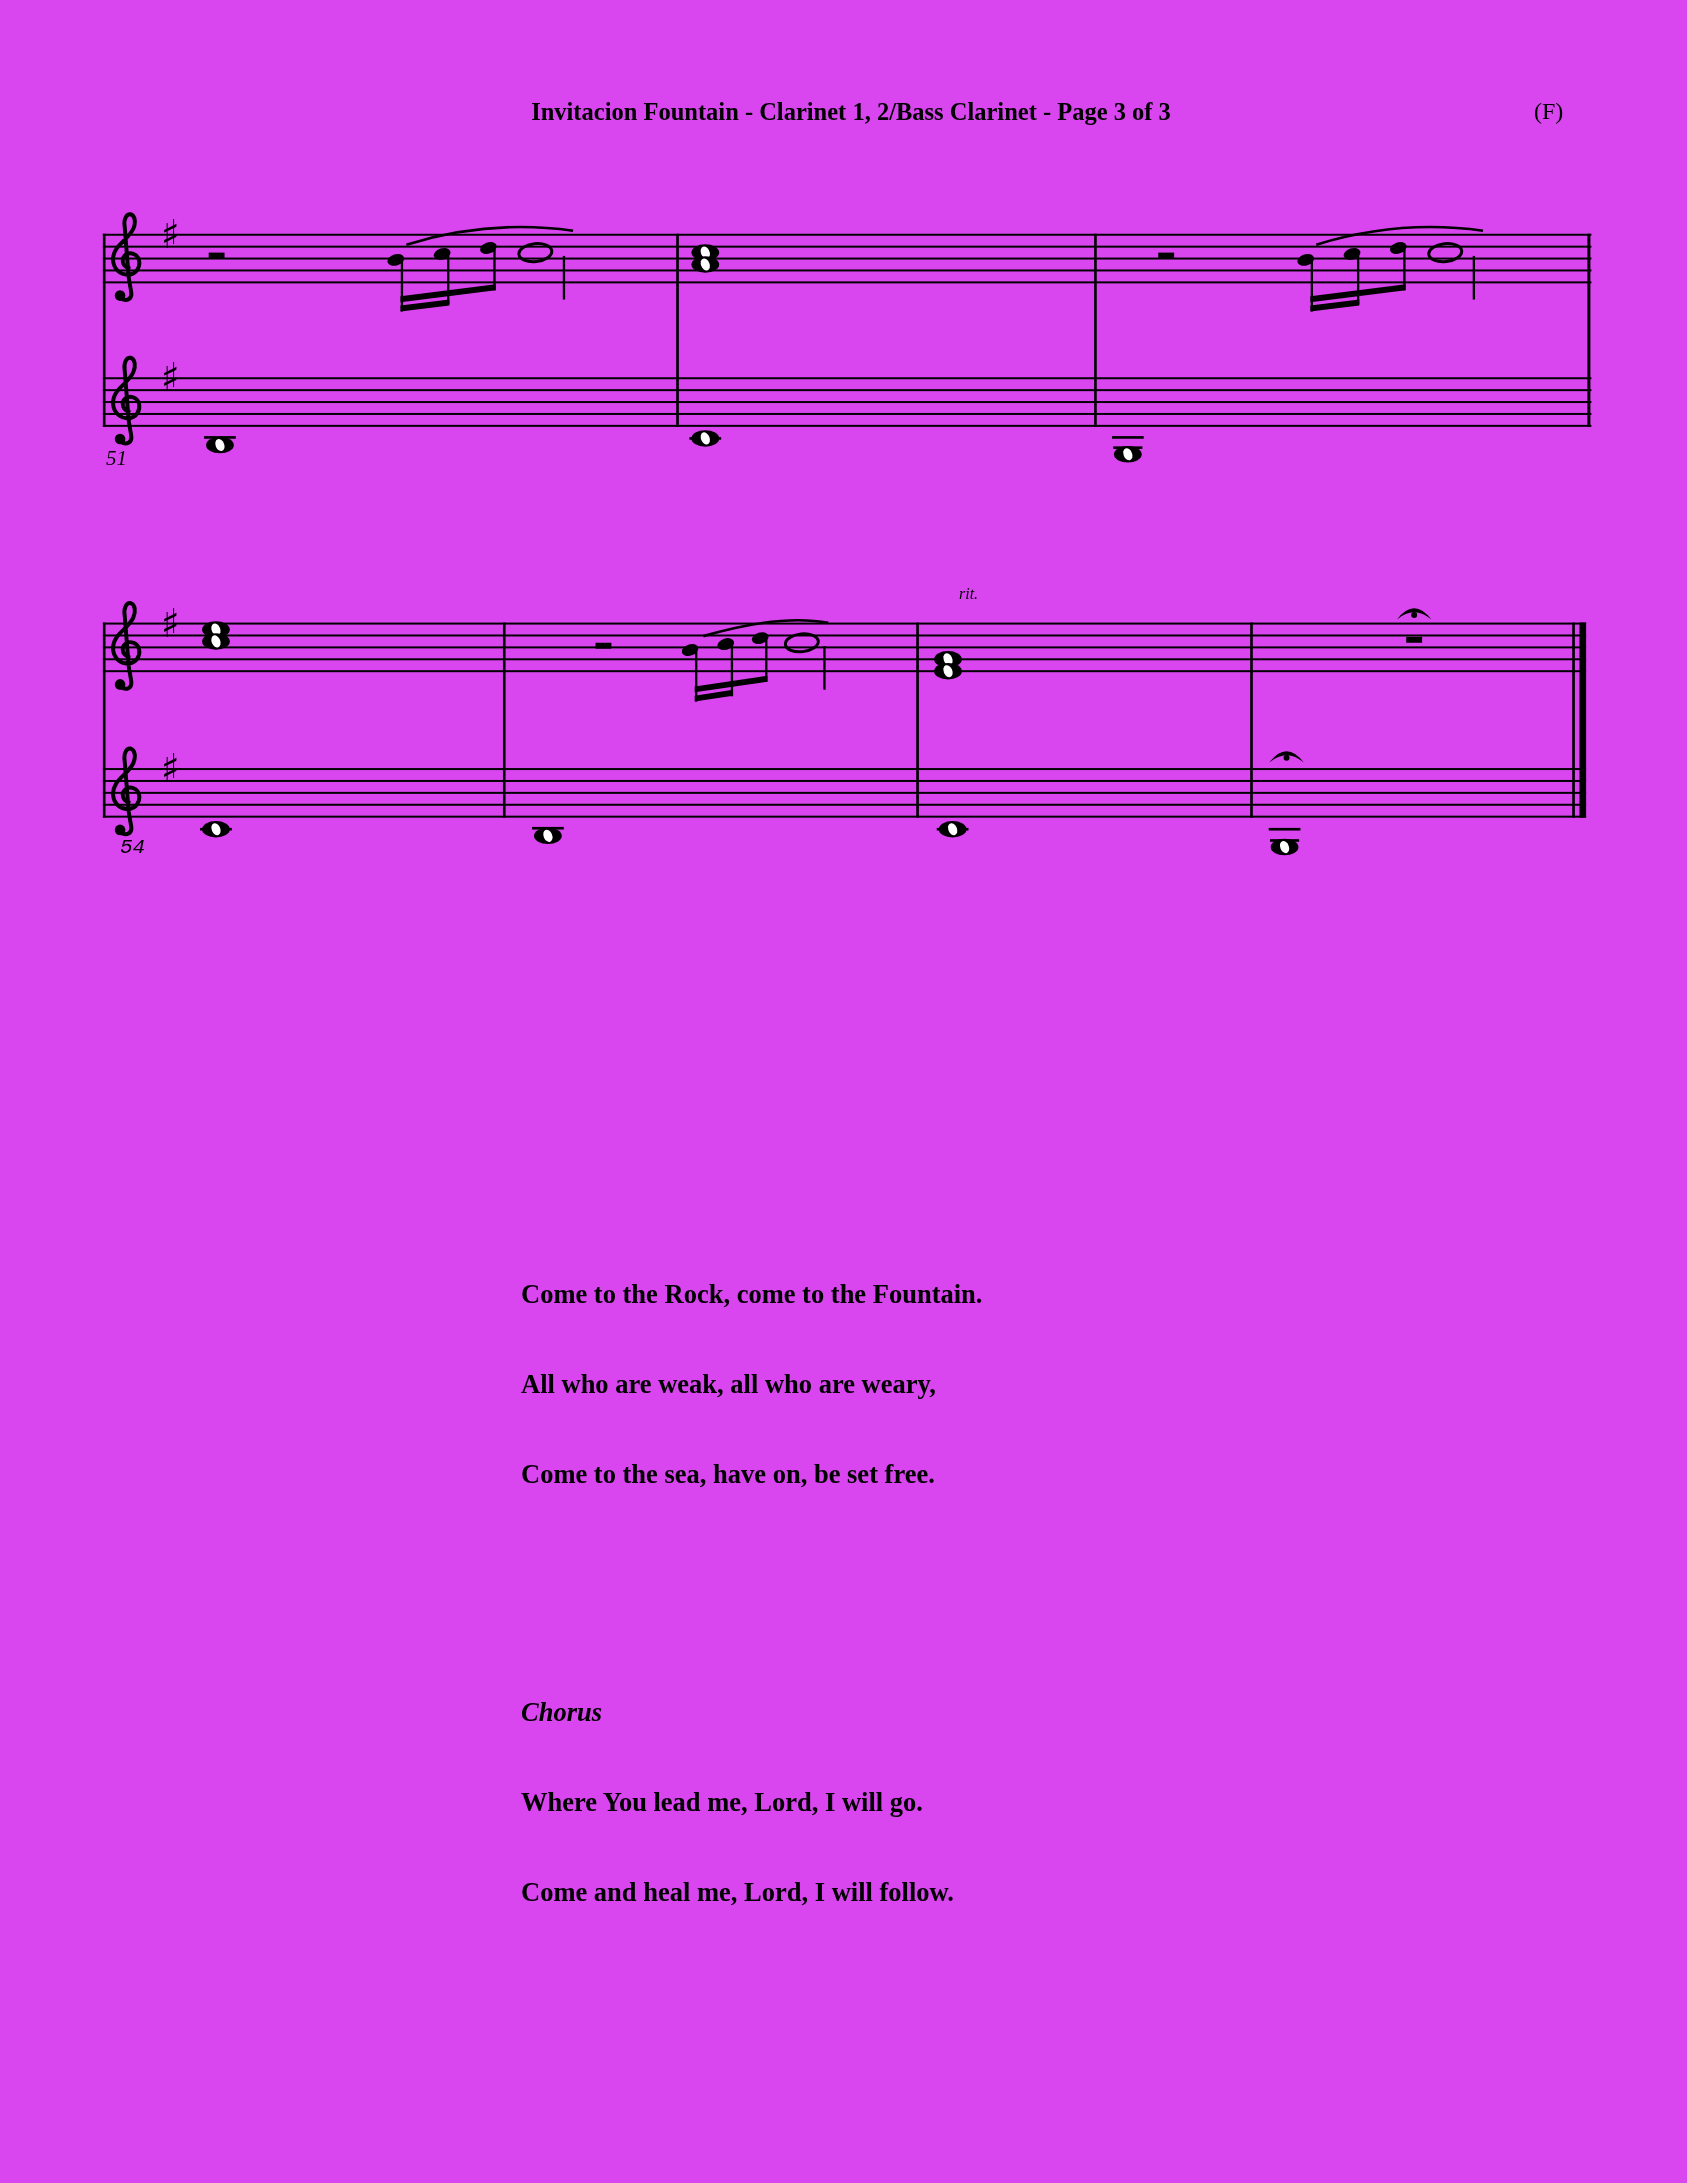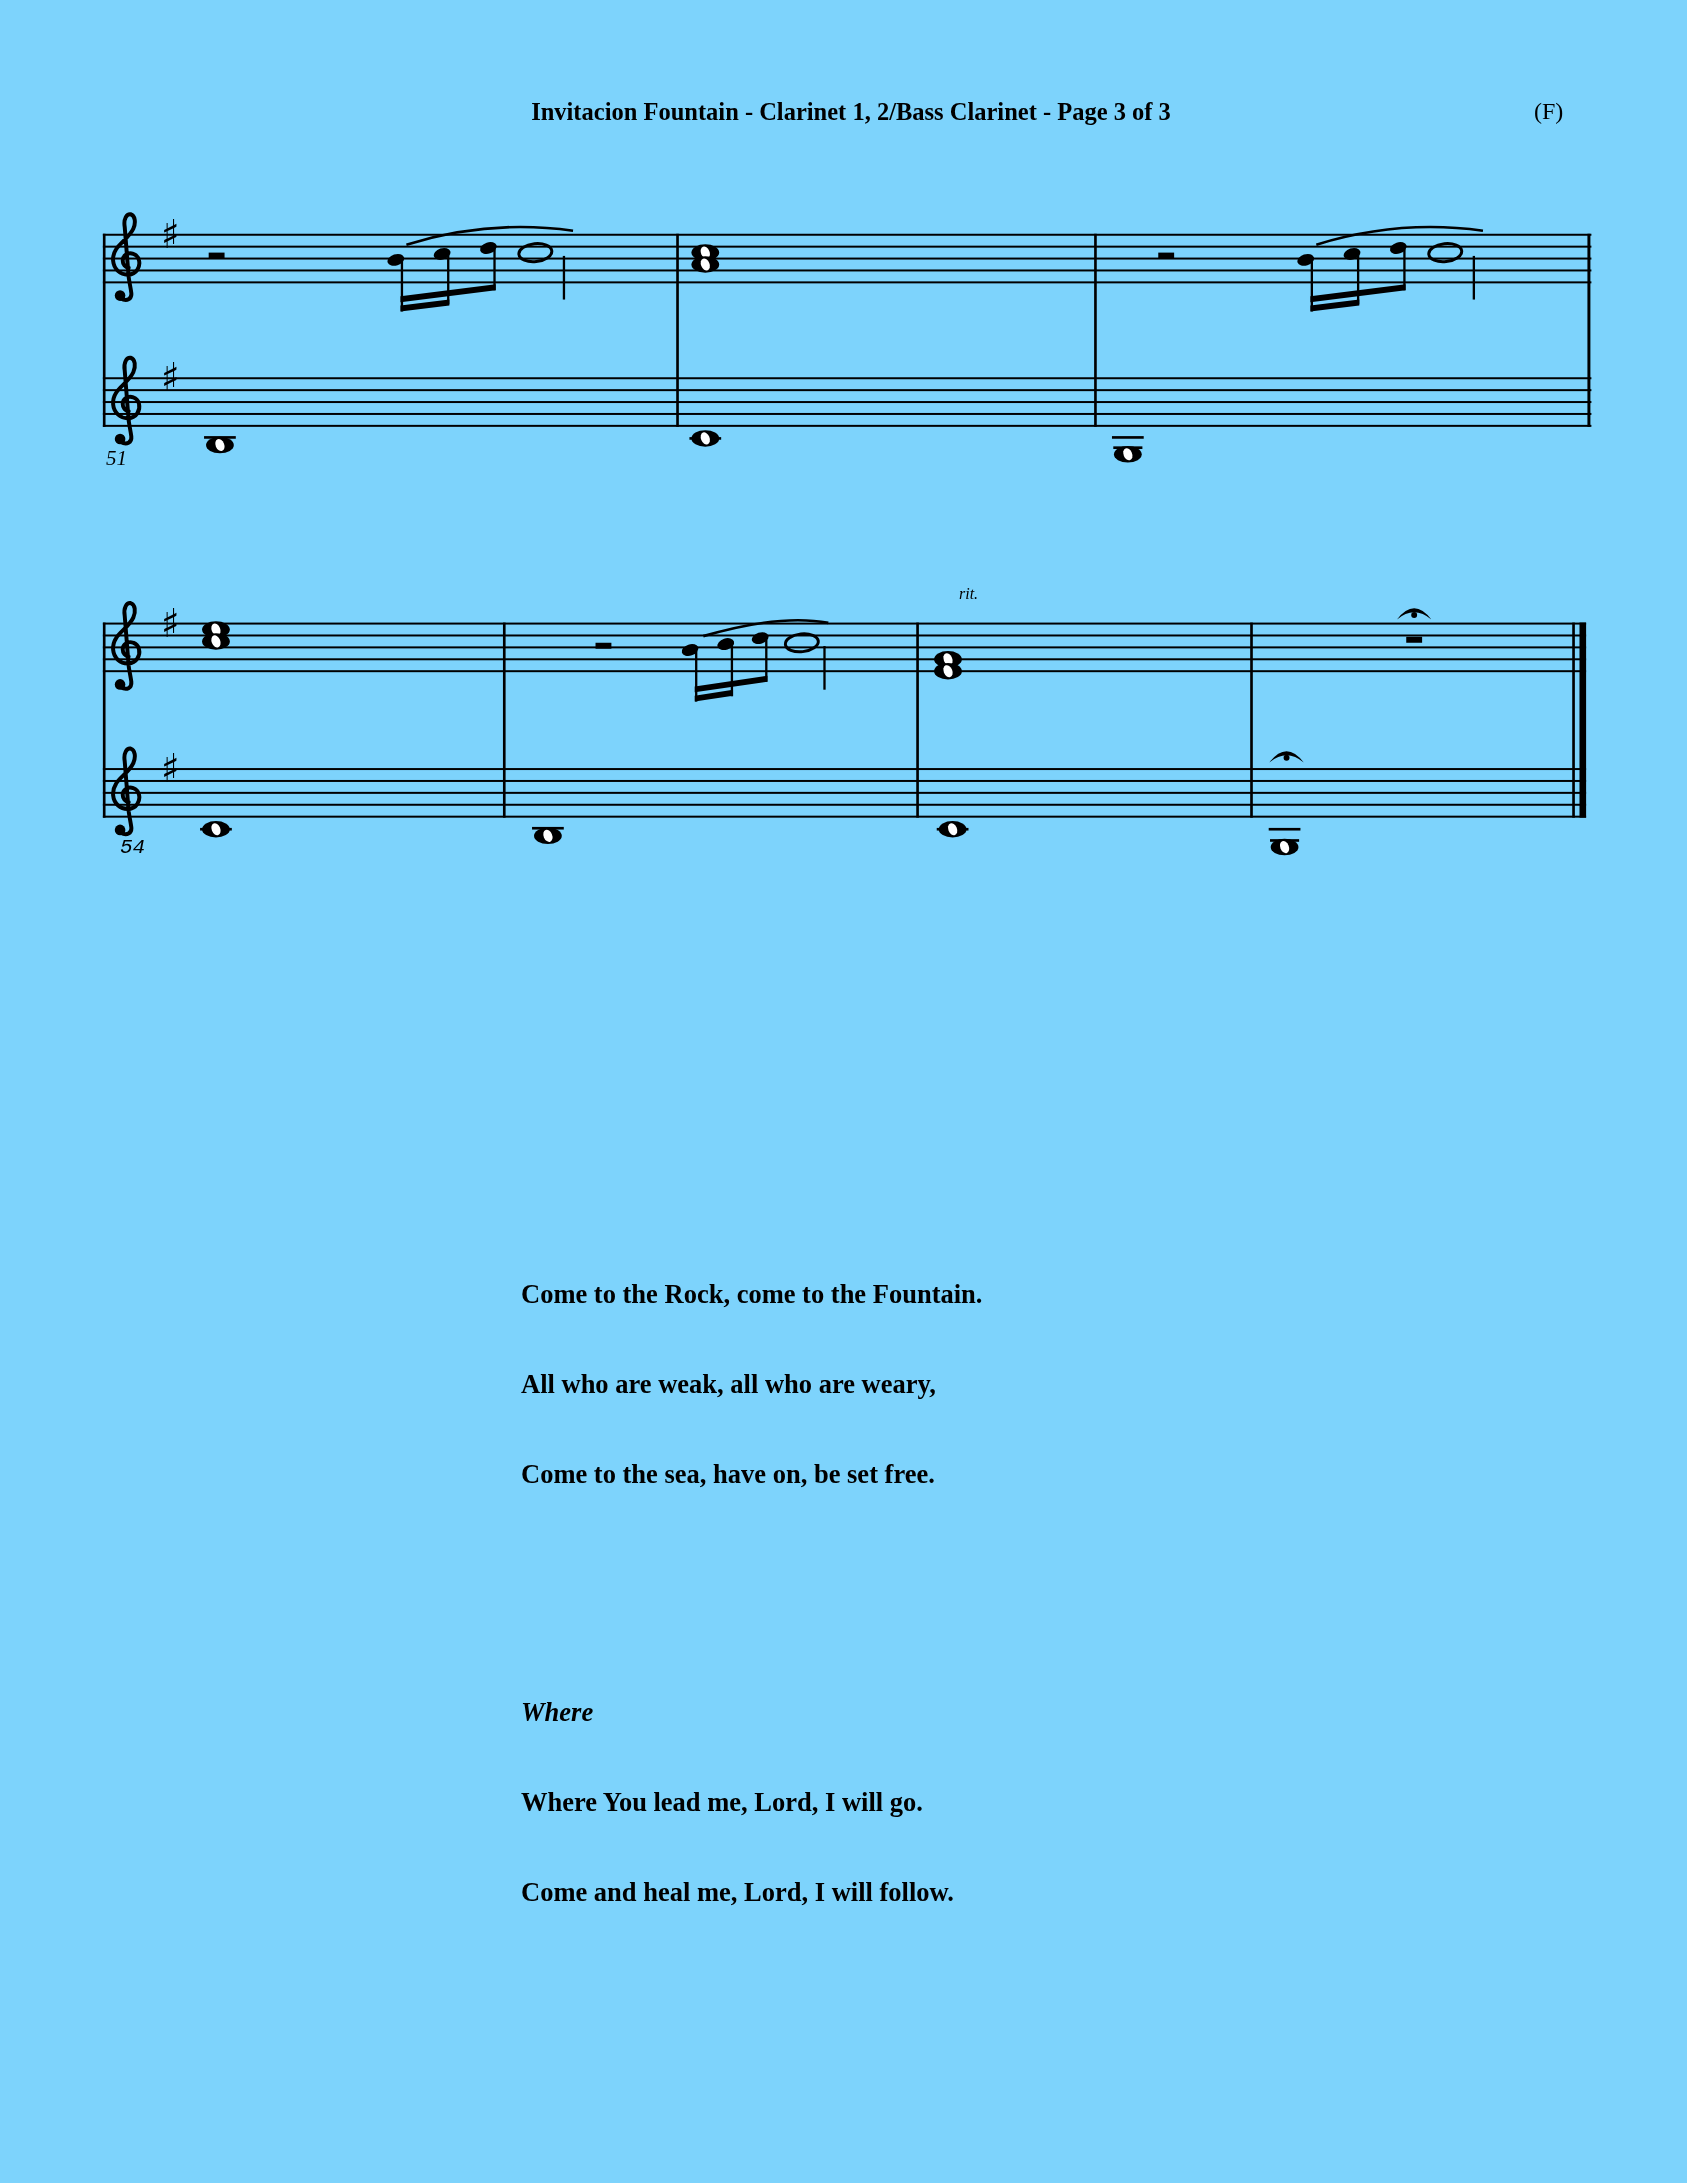--- a/index.html
+++ b/index.html
@@ -1,19 +1,19 @@
 <!DOCTYPE html>
 <html style="font-size:10.6px"><head>
 <meta charset="utf-8">
 <style>
   html,body{margin:0;padding:0;background:#e8e8e8;}
   .page{
     position:relative;
     width:1687px;height:2183px;
-    background:#7dd3fc;
+    background:#d946ef;
     font-family:"Liberation Serif", serif;
     color:#000;
     overflow:hidden;
   }
   .hdr-title{
     position:absolute;top:98px;left:851px;transform:translateX(-50%);
     font-size:24.5px;font-weight:bold;white-space:nowrap;
   }
   .hdr-flag{
     position:absolute;top:98px;left:1534px;
@@ -202,21 +202,21 @@
   <span class="measure-no m54">54</span>
   <span class="rit">rit.</span>
 
   <div class="lyrics">
     <div class="lyr-section">
       <div class="lyr-line">Come to the Rock, come to the Fountain.</div>
       <div class="lyr-line">All who are weak, all who are weary,</div>
       <div class="lyr-line">Come to the sea, have on, be set free.</div>
     </div>
     <div class="lyr-section">
-      <div class="lyr-head">Where</div>
+      <div class="lyr-head">Chorus</div>
       <div class="lyr-line">Where You lead me, Lord, I will go.</div>
       <div class="lyr-line">Come and heal me, Lord, I will follow.</div>
       
       
     </div>
     
     
   </div>
 
 </div>

